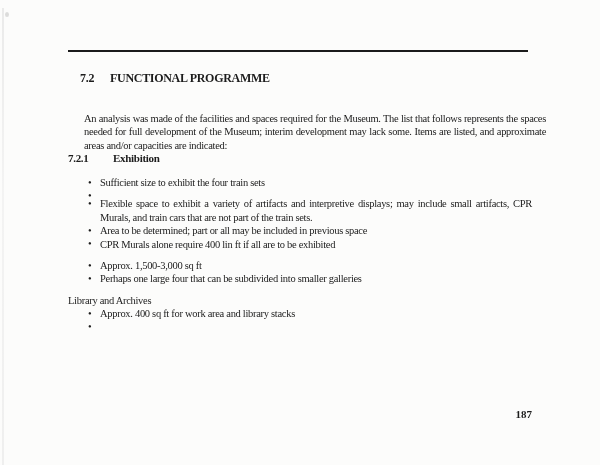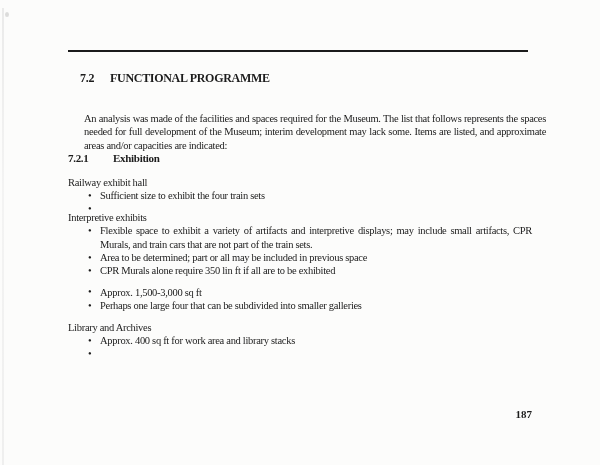--- a/index.html
+++ b/index.html
@@ -49,36 +49,34 @@
     </div>
 
     <p class="intro">An analysis was made of the facilities and spaces required for the Museum. The list that follows represents the spaces needed for full development of the Museum; interim development may lack some. Items are listed, and approximate areas and/or capacities are indicated:</p>
 
     <div class="subheading">
       <span class="num">7.2.1</span><span class="title">Exhibition</span>
     </div>
 
     <div class="groups" id="groups">
   <div class="group">
-    <div class="group-heading">Railway exhibit hall</div>
     <ul class="bullets">
   <li><span class="marker">•</span><span class="btext">Sufficient size to exhibit the four train sets</span></li>
 
   <li><span class="marker">•</span></li>
 </ul>
   </div>
 
   <div class="group">
-    <div class="group-heading">Interpretive exhibits</div>
     <ul class="bullets">
   <li><span class="marker">•</span><span class="btext">Flexible space to exhibit a variety of artifacts and interpretive displays; may include small artifacts, CPR Murals, and train cars that are not part of the train sets.</span></li>
 
   <li><span class="marker">•</span><span class="btext">Area to be determined; part or all may be included in previous space</span></li>
 
-  <li><span class="marker">•</span><span class="btext">CPR Murals alone require 350 lin ft if all are to be exhibited</span></li>
+  <li><span class="marker">•</span><span class="btext">CPR Murals alone require 400 lin ft if all are to be exhibited</span></li>
 </ul>
   </div>
 
   <div class="group">
     <ul class="bullets">
   <li><span class="marker">•</span><span class="btext">Approx. 1,500-3,000 sq ft</span></li>
 
   <li><span class="marker">•</span><span class="btext">Perhaps one large four that can be subdivided into smaller galleries</span></li>
 </ul>
   </div>

